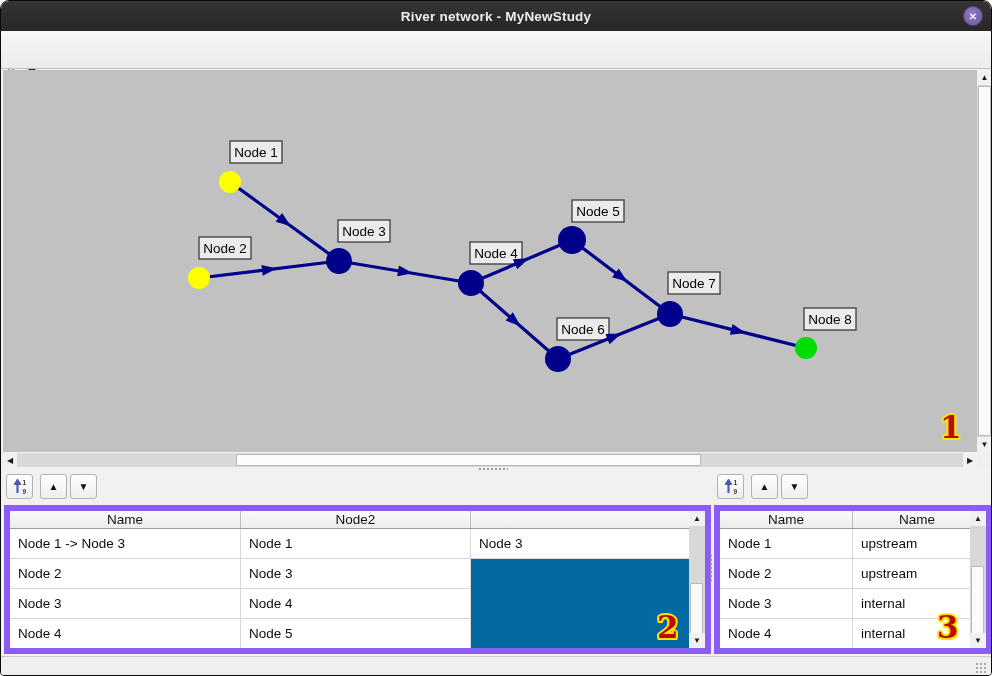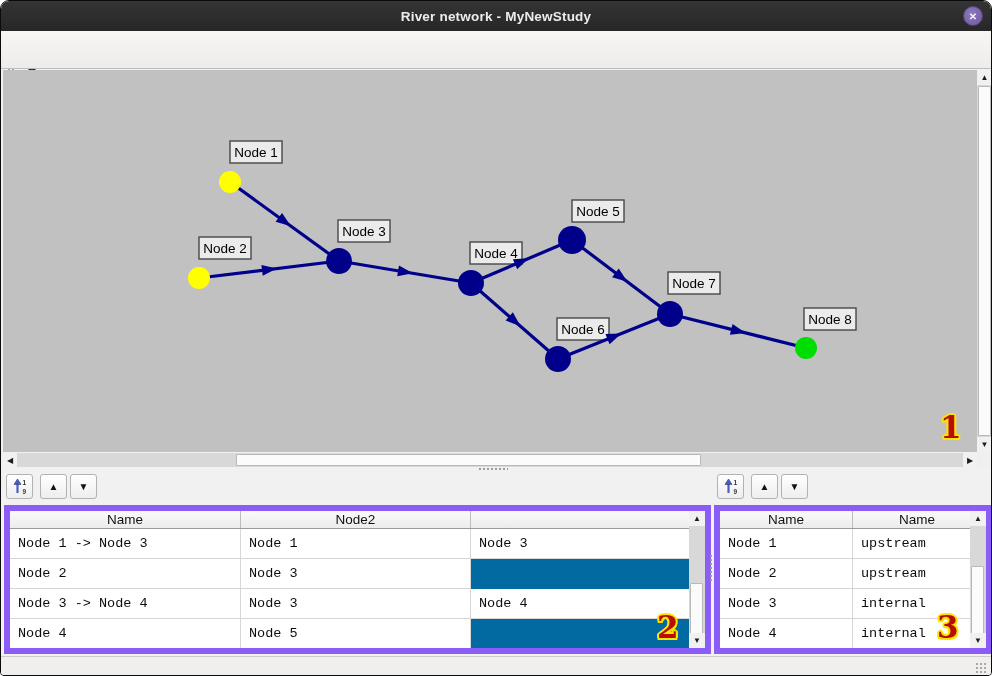--- a/index.html
+++ b/index.html
@@ -100,21 +100,21 @@
   .links-table .thead, .links-table .trow { grid-template-columns:231px 230px 230px; }
   .nodes-table .thead, .nodes-table .trow { grid-template-columns:133px 129px; }
   .th {
     font-size:13.5px; color:#111; text-align:center; line-height:17px;
     border-right:1px solid #bcbcbc; overflow:hidden; white-space:nowrap;
   }
   .trow { display:grid; height:30px; }
   .td {
     font-size:13.5px; color:#0d0d0d; line-height:29px; padding-left:8px;
     border-right:1px solid #d6d6d6; border-bottom:1px solid #d6d6d6;
-    overflow:hidden; white-space:nowrap; background:#fff;font-family:Liberation Mono, monospace;
+    overflow:hidden; white-space:nowrap; background:#fff;
   }
   .table .scrollbar { top:0; right:0; width:16px; height:100%; }
   
   .statusbar {
     position:absolute; left:0; top:655px; width:100%; height:21px;
     background:#f0efed; border-top:1px solid #cccccc; border-radius:0 0 3px 3px;
   }
   .resize-grip {
     position:absolute; right:4px; bottom:3px; width:12px; height:12px;
     background-image:radial-gradient(circle,#a8a8a8 1px, transparent 1.2px);
@@ -267,21 +267,20 @@
         <div class="trow">
           <div class="td">Node 1 -&gt; Node 3</div>
           <div class="td">Node 1</div>
           <div class="td">Node 3</div>
         </div>
         <div class="trow">
           <div class="td">Node 2</div>
           <div class="td">Node 3</div>
         </div>
         <div class="trow">
-          <div class="td">Node 3 -&gt; Node 4</div>
           <div class="td">Node 3</div>
           <div class="td">Node 4</div>
         </div>
         <div class="trow">
           <div class="td">Node 4</div>
           <div class="td">Node 5</div>
         </div>
       </div>
     <div class="scrollbar">
       <div class="sb-btn" style="left:0;top:0;width:16px;height:15px;">

